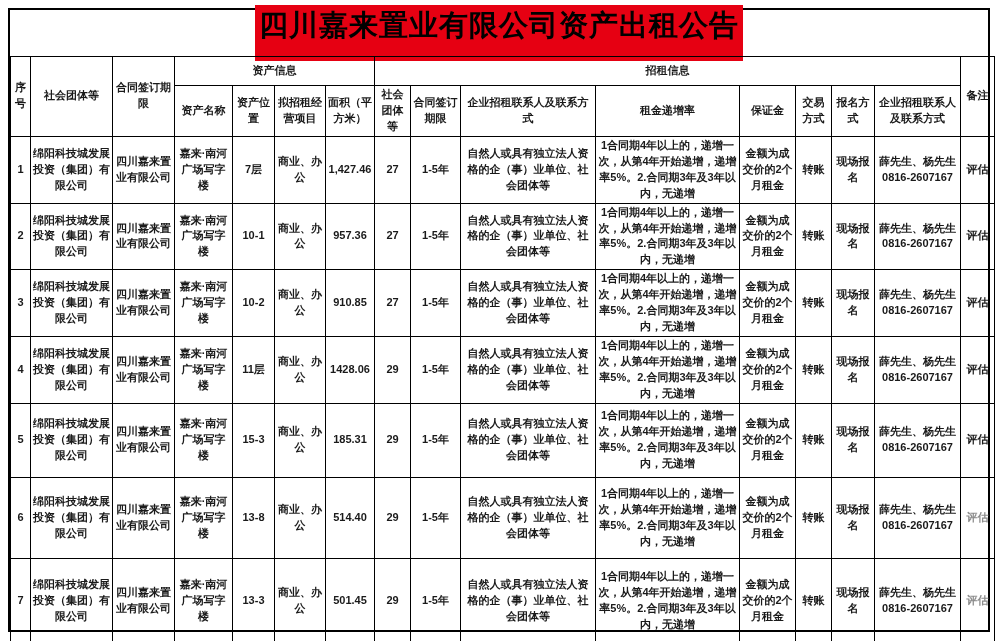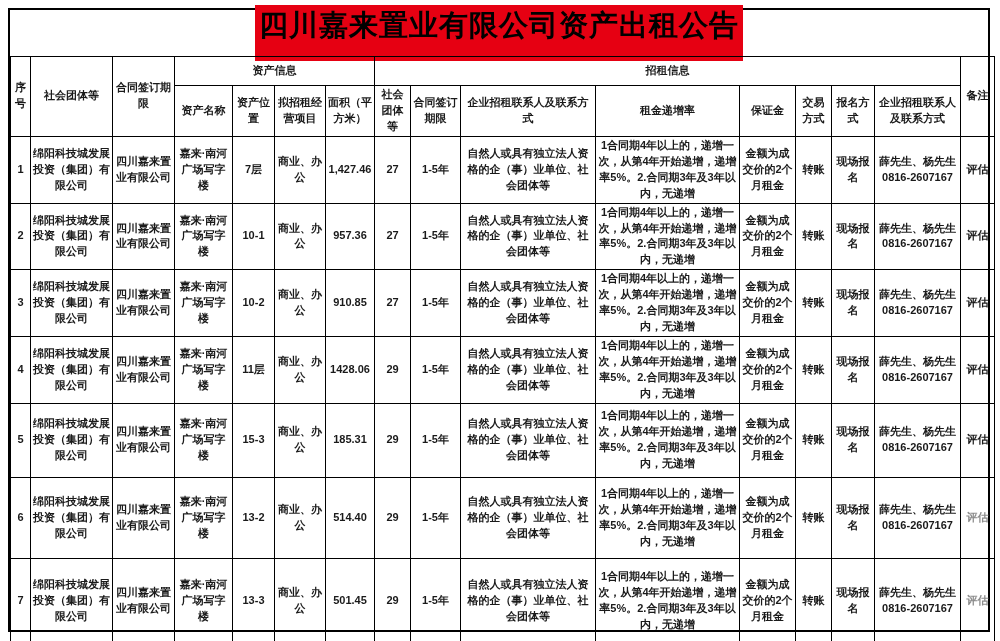--- a/index.html
+++ b/index.html
@@ -161,21 +161,21 @@
           <td>转账</td>
           <td>现场报名</td>
           <td>薛先生、杨先生 0816-2607167</td>
           <td style="color: rgb(26, 26, 26);">评估</td>
         </tr>
         <tr>
           <td>6</td>
           <td>绵阳科技城发展投资（集团）有限公司</td>
           <td>四川嘉来置业有限公司</td>
           <td>嘉来·南河广场写字楼</td>
-          <td>13-2</td>
+          <td>13-8</td>
           <td>商业、办公</td>
           <td>514.40</td>
           <td>29</td>
           <td>1-5年</td>
           <td>自然人或具有独立法人资格的企（事）业单位、社会团体等</td>
           <td>1合同期4年以上的，递增一次，从第4年开始递增，递增率5%。2.合同期3年及3年以内，无递增</td>
           <td>金额为成交价的2个月租金</td>
           <td>转账</td>
           <td>现场报名</td>
           <td>薛先生、杨先生 0816-2607167</td>

